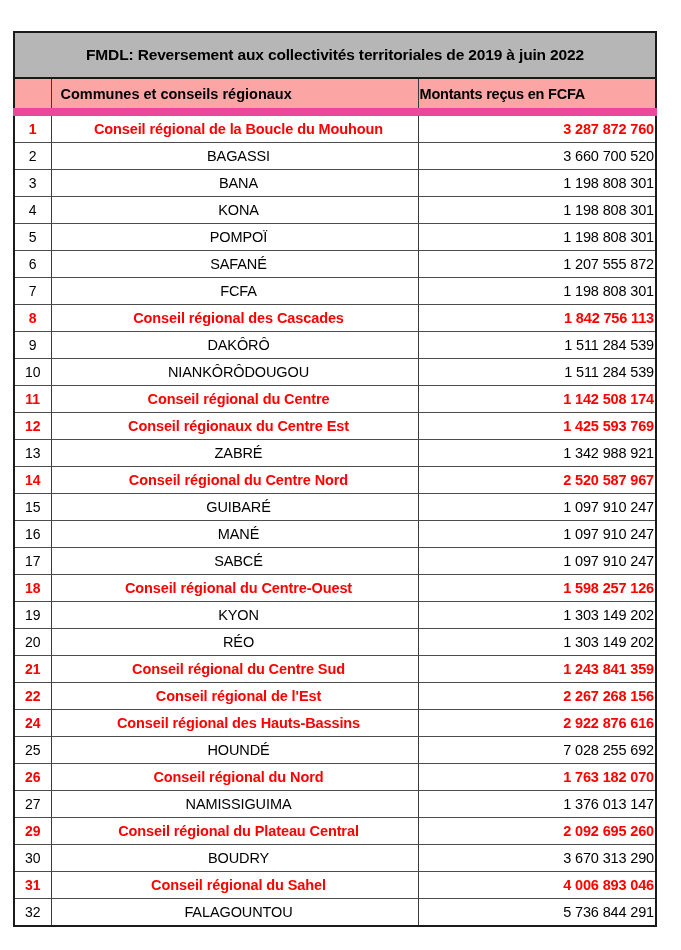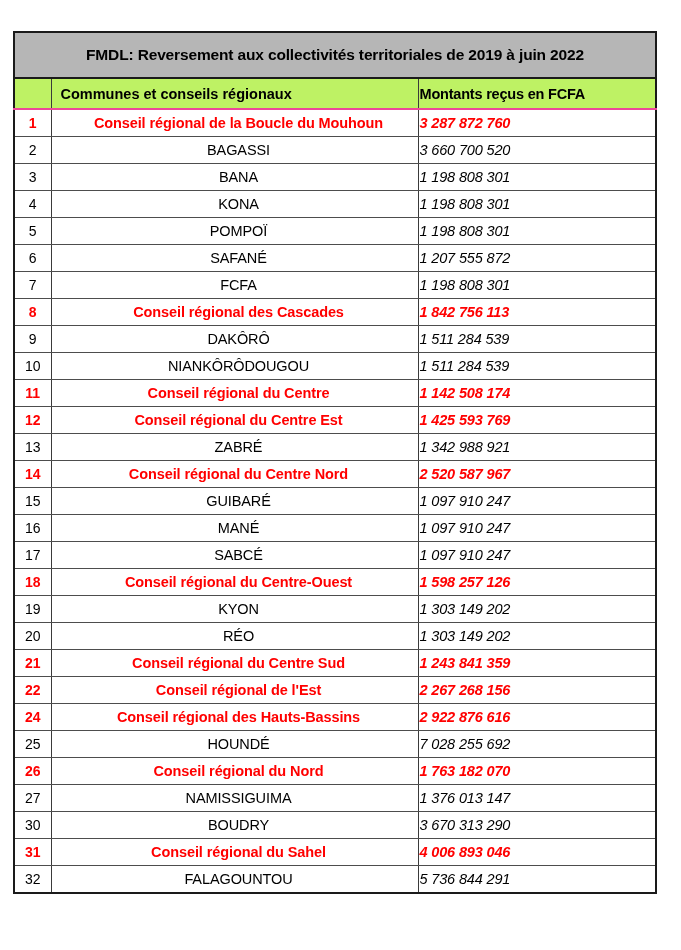--- a/index.html
+++ b/index.html
@@ -61,22 +61,22 @@
     padding: 0 6px;
   }
 
   
   tr.head-row td {
     height: 27px;
     vertical-align: middle;
     font-size: 14.5px;
     font-weight: bold;
     color: #000000;
-    background: #bef264;
-    border-bottom: 2px solid #ec4899;
+    background: #fca5a5;
+    border-bottom: 8px solid #ec4899;
   }
   tr.head-row td.h-num {
     border-right: 1.5px solid #3a3a3a;
   }
   tr.head-row td.h-name {
     padding-left: 9px;
     text-align: left;
     border-right: 1.5px solid #3a3a3a;
   }
   tr.head-row td.h-amt {
@@ -100,23 +100,22 @@
     border-right: 1.5px solid #3a3a3a;
     font-size: 14px;
   }
   tr.data-row td.d-name {
     text-align: center;
     padding-left: 9px;
     border-right: 1.5px solid #3a3a3a;
     letter-spacing: -0.1px;
   }
   tr.data-row td.d-amt {
-    text-align: left;
+    text-align: right;
     letter-spacing: -0.15px;
-    font-style: italic;
   }
 
   
   tr.data-row.hl td.d-num,
   tr.data-row.hl td.d-name,
   tr.data-row.hl td.d-amt {
     color: #ff0000;
     font-weight: bold;
   }
   tr.data-row.plain td.d-num,
@@ -197,21 +196,21 @@
             <td class="d-name">NIANKÔRÔDOUGOU</td>
             <td class="d-amt">1 511 284 539</td>
           </tr>
           <tr class="data-row hl">
             <td class="d-num">11</td>
             <td class="d-name">Conseil régional du Centre</td>
             <td class="d-amt">1 142 508 174</td>
           </tr>
           <tr class="data-row hl">
             <td class="d-num">12</td>
-            <td class="d-name">Conseil régional du Centre Est</td>
+            <td class="d-name">Conseil régionaux du Centre Est</td>
             <td class="d-amt">1 425 593 769</td>
           </tr>
           <tr class="data-row plain">
             <td class="d-num">13</td>
             <td class="d-name">ZABRÉ</td>
             <td class="d-amt">1 342 988 921</td>
           </tr>
           <tr class="data-row hl">
             <td class="d-num">14</td>
             <td class="d-name">Conseil régional du Centre Nord</td>
@@ -269,20 +268,25 @@
           </tr>
           <tr class="data-row hl">
             <td class="d-num">26</td>
             <td class="d-name">Conseil régional du Nord</td>
             <td class="d-amt">1 763 182 070</td>
           </tr>
           <tr class="data-row plain">
             <td class="d-num">27</td>
             <td class="d-name">NAMISSIGUIMA</td>
             <td class="d-amt">1 376 013 147</td>
+          </tr>
+          <tr class="data-row hl">
+            <td class="d-num">29</td>
+            <td class="d-name">Conseil régional du Plateau Central</td>
+            <td class="d-amt">2 092 695 260</td>
           </tr>
           <tr class="data-row plain">
             <td class="d-num">30</td>
             <td class="d-name">BOUDRY</td>
             <td class="d-amt">3 670 313 290</td>
           </tr>
           <tr class="data-row hl">
             <td class="d-num">31</td>
             <td class="d-name">Conseil régional du Sahel</td>
             <td class="d-amt">4 006 893 046</td>

